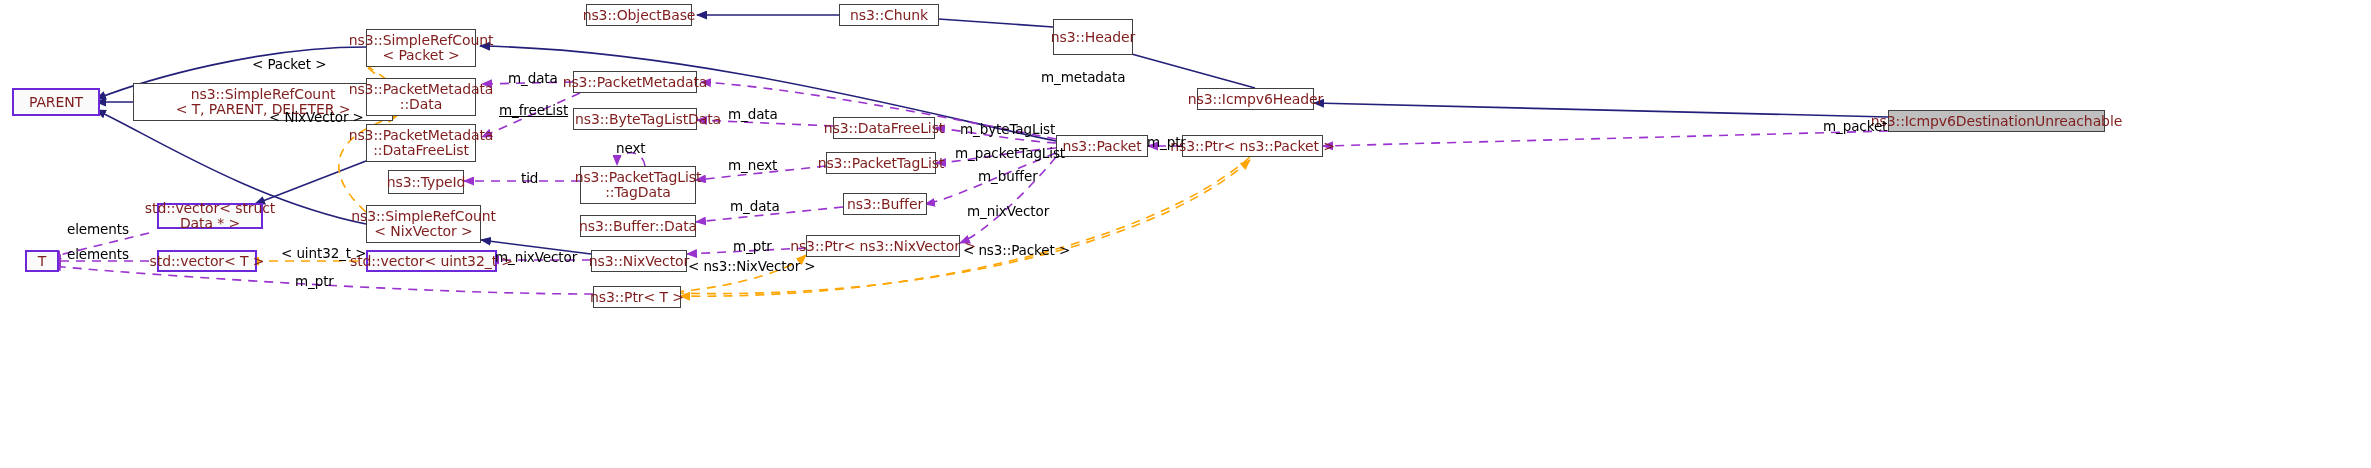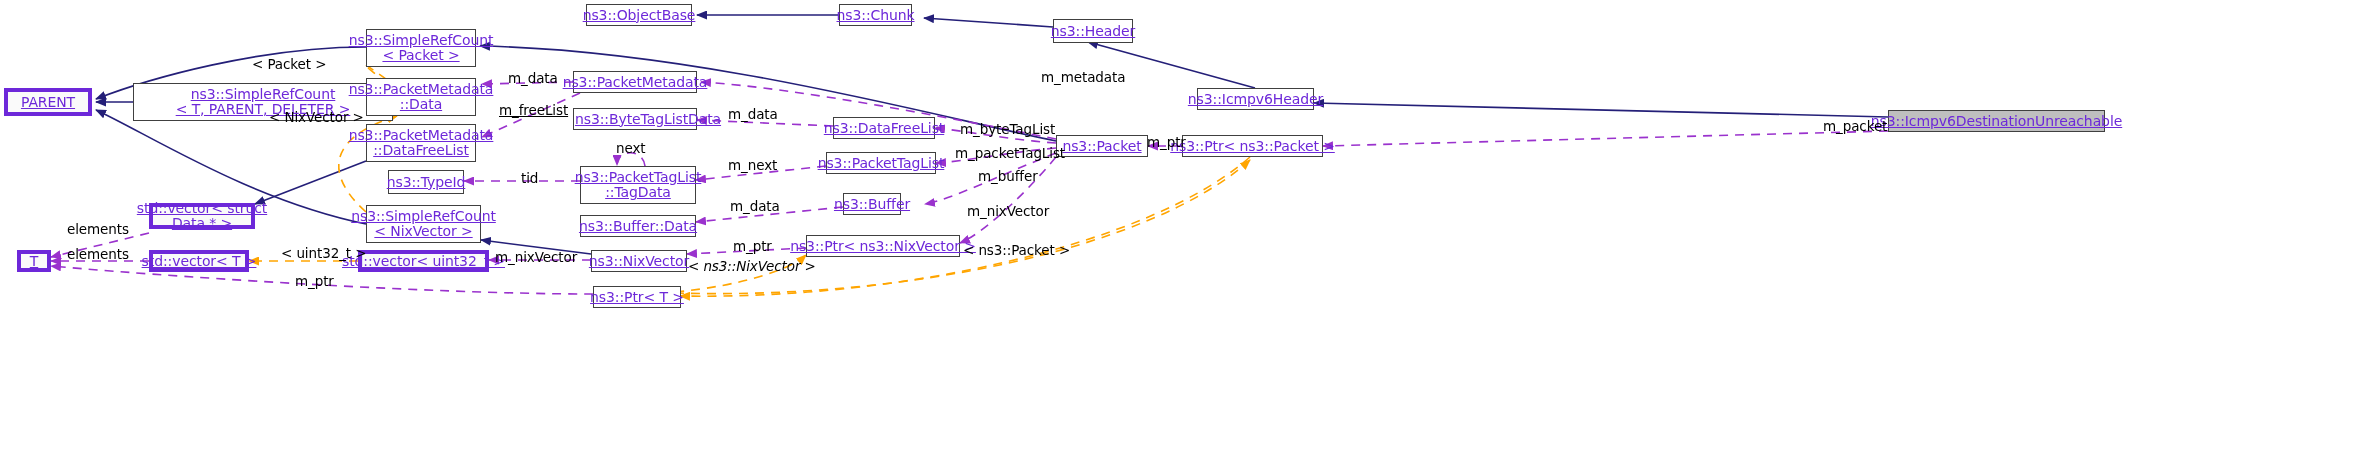--- a/index.html
+++ b/index.html
@@ -25,30 +25,30 @@
   }
   .uml-node {
     position: absolute;
     box-sizing: border-box;
     display: flex;
     align-items: center;
     justify-content: center;
     text-align: center;
     background: #ffffff;
     border: 1px solid #404040;
-    color: #6d28d9;
+    color: #7f1d1d;
     font-size: 14px;
     line-height: 15px;
     white-space: pre;
     letter-spacing: -0.1px;
-    text-decoration: underline;
   }
   .uml-node.thin {
-    border: 4px solid #6d28d9;
+    border: 2px solid #6d28d9;
     background: #fafafa;
+    margin-left: 8px;
   }
   .uml-node.highlight {
     background: #bfbfbf;
     border: 1px solid #404040;
   }
   .edge-label {
     position: absolute;
     font-family: "DejaVu Sans", "Liberation Sans", sans-serif;
     font-size: 13.5px;
     line-height: 14px;
@@ -212,23 +212,23 @@
   <div class="uml-node thin" style="left:4px;  top:88px;  width:88px;  height:28px;">PARENT</div>
 
   <div class="uml-node" style="left:133px; top:83px;  width:260px; height:38px;">ns3::SimpleRefCount
 &lt; T, PARENT, DELETER &gt;</div>
 
   <div class="uml-node" style="left:366px; top:29px;  width:110px; height:38px;">ns3::SimpleRefCount
 &lt; Packet &gt;</div>
 
   <div class="uml-node" style="left:586px; top:4px;   width:106px; height:22px;">ns3::ObjectBase</div>
 
-  <div class="uml-node" style="left:839px; top:4px;   width:73px;  height:22px;">ns3::Chunk</div>
-
-  <div class="uml-node" style="left:1053px;top:19px;  width:80px;  height:24px;">ns3::Header</div>
+  <div class="uml-node" style="left:839px; top:4px;   width:100px;  height:22px;">ns3::Chunk</div>
+
+  <div class="uml-node" style="left:1053px;top:19px;  width:80px;  height:36px;">ns3::Header</div>
 
   <div class="uml-node" style="left:1197px;top:88px;  width:117px; height:22px;">ns3::Icmpv6Header</div>
 
   <div class="uml-node highlight" style="left:1888px;top:110px; width:217px; height:22px;">ns3::Icmpv6DestinationUnreachable</div>
 
   <div class="uml-node" style="left:366px; top:78px;  width:110px; height:38px;">ns3::PacketMetadata
 ::Data</div>
 
   <div class="uml-node" style="left:573px; top:71px;  width:124px; height:22px;">ns3::PacketMetadata</div>
 
@@ -239,21 +239,21 @@
 
   <div class="uml-node" style="left:833px; top:117px; width:102px; height:22px;">ns3::DataFreeList</div>
 
   <div class="uml-node" style="left:826px; top:152px; width:110px; height:22px;">ns3::PacketTagList</div>
 
   <div class="uml-node" style="left:388px; top:170px; width:76px;  height:24px;">ns3::TypeId</div>
 
   <div class="uml-node" style="left:580px; top:166px; width:116px; height:38px;">ns3::PacketTagList
 ::TagData</div>
 
-  <div class="uml-node" style="left:843px; top:193px; width:58px;  height:22px;">ns3::Buffer</div>
+  <div class="uml-node" style="left:843px; top:193px; width:84px;  height:22px;">ns3::Buffer</div>
 
   <div class="uml-node" style="left:580px; top:215px; width:116px; height:22px;">ns3::Buffer::Data</div>
 
   <div class="uml-node" style="left:1056px;top:135px; width:92px;  height:22px;">ns3::Packet</div>
 
   <div class="uml-node" style="left:1182px;top:135px; width:141px; height:22px;">ns3::Ptr&lt; ns3::Packet &gt;</div>
 
   <div class="uml-node thin" style="left:149px; top:203px; width:106px; height:26px;">std::vector&lt; struct
 Data * &gt;</div>
 
@@ -283,20 +283,20 @@
   <div class="edge-label" style="left:728px; top:158px;">m_next</div>
   <div class="edge-label" style="left:978px; top:169px;">m_buffer</div>
   <div class="edge-label" style="left:616px; top:141px;">next</div>
   <div class="edge-label" style="left:521px; top:171px;">tid</div>
   <div class="edge-label" style="left:730px; top:199px;">m_data</div>
   <div class="edge-label" style="left:967px; top:204px;">m_nixVector</div>
   <div class="edge-label" style="left:1147px;top:135px;">m_ptr</div>
   <div class="edge-label" style="left:1823px;top:119px;">m_packet</div>
   <div class="edge-label" style="left:733px; top:239px;">m_ptr</div>
   <div class="edge-label" style="left:963px; top:243px;">&lt; ns3::Packet &gt;</div>
-  <div class="edge-label" style="left:688px; top:259px;font-style:italic;">&lt; ns3::NixVector &gt;</div>
+  <div class="edge-label" style="left:688px; top:259px;">&lt; ns3::NixVector &gt;</div>
   <div class="edge-label" style="left:281px; top:246px;">&lt; uint32_t &gt;</div>
   <div class="edge-label" style="left:495px; top:250px;">m_nixVector</div>
   <div class="edge-label" style="left:67px;  top:222px;">elements</div>
   <div class="edge-label" style="left:67px;  top:247px;">elements</div>
   <div class="edge-label" style="left:295px; top:274px;">m_ptr</div>
 
 </div>
 
 </body></html>

